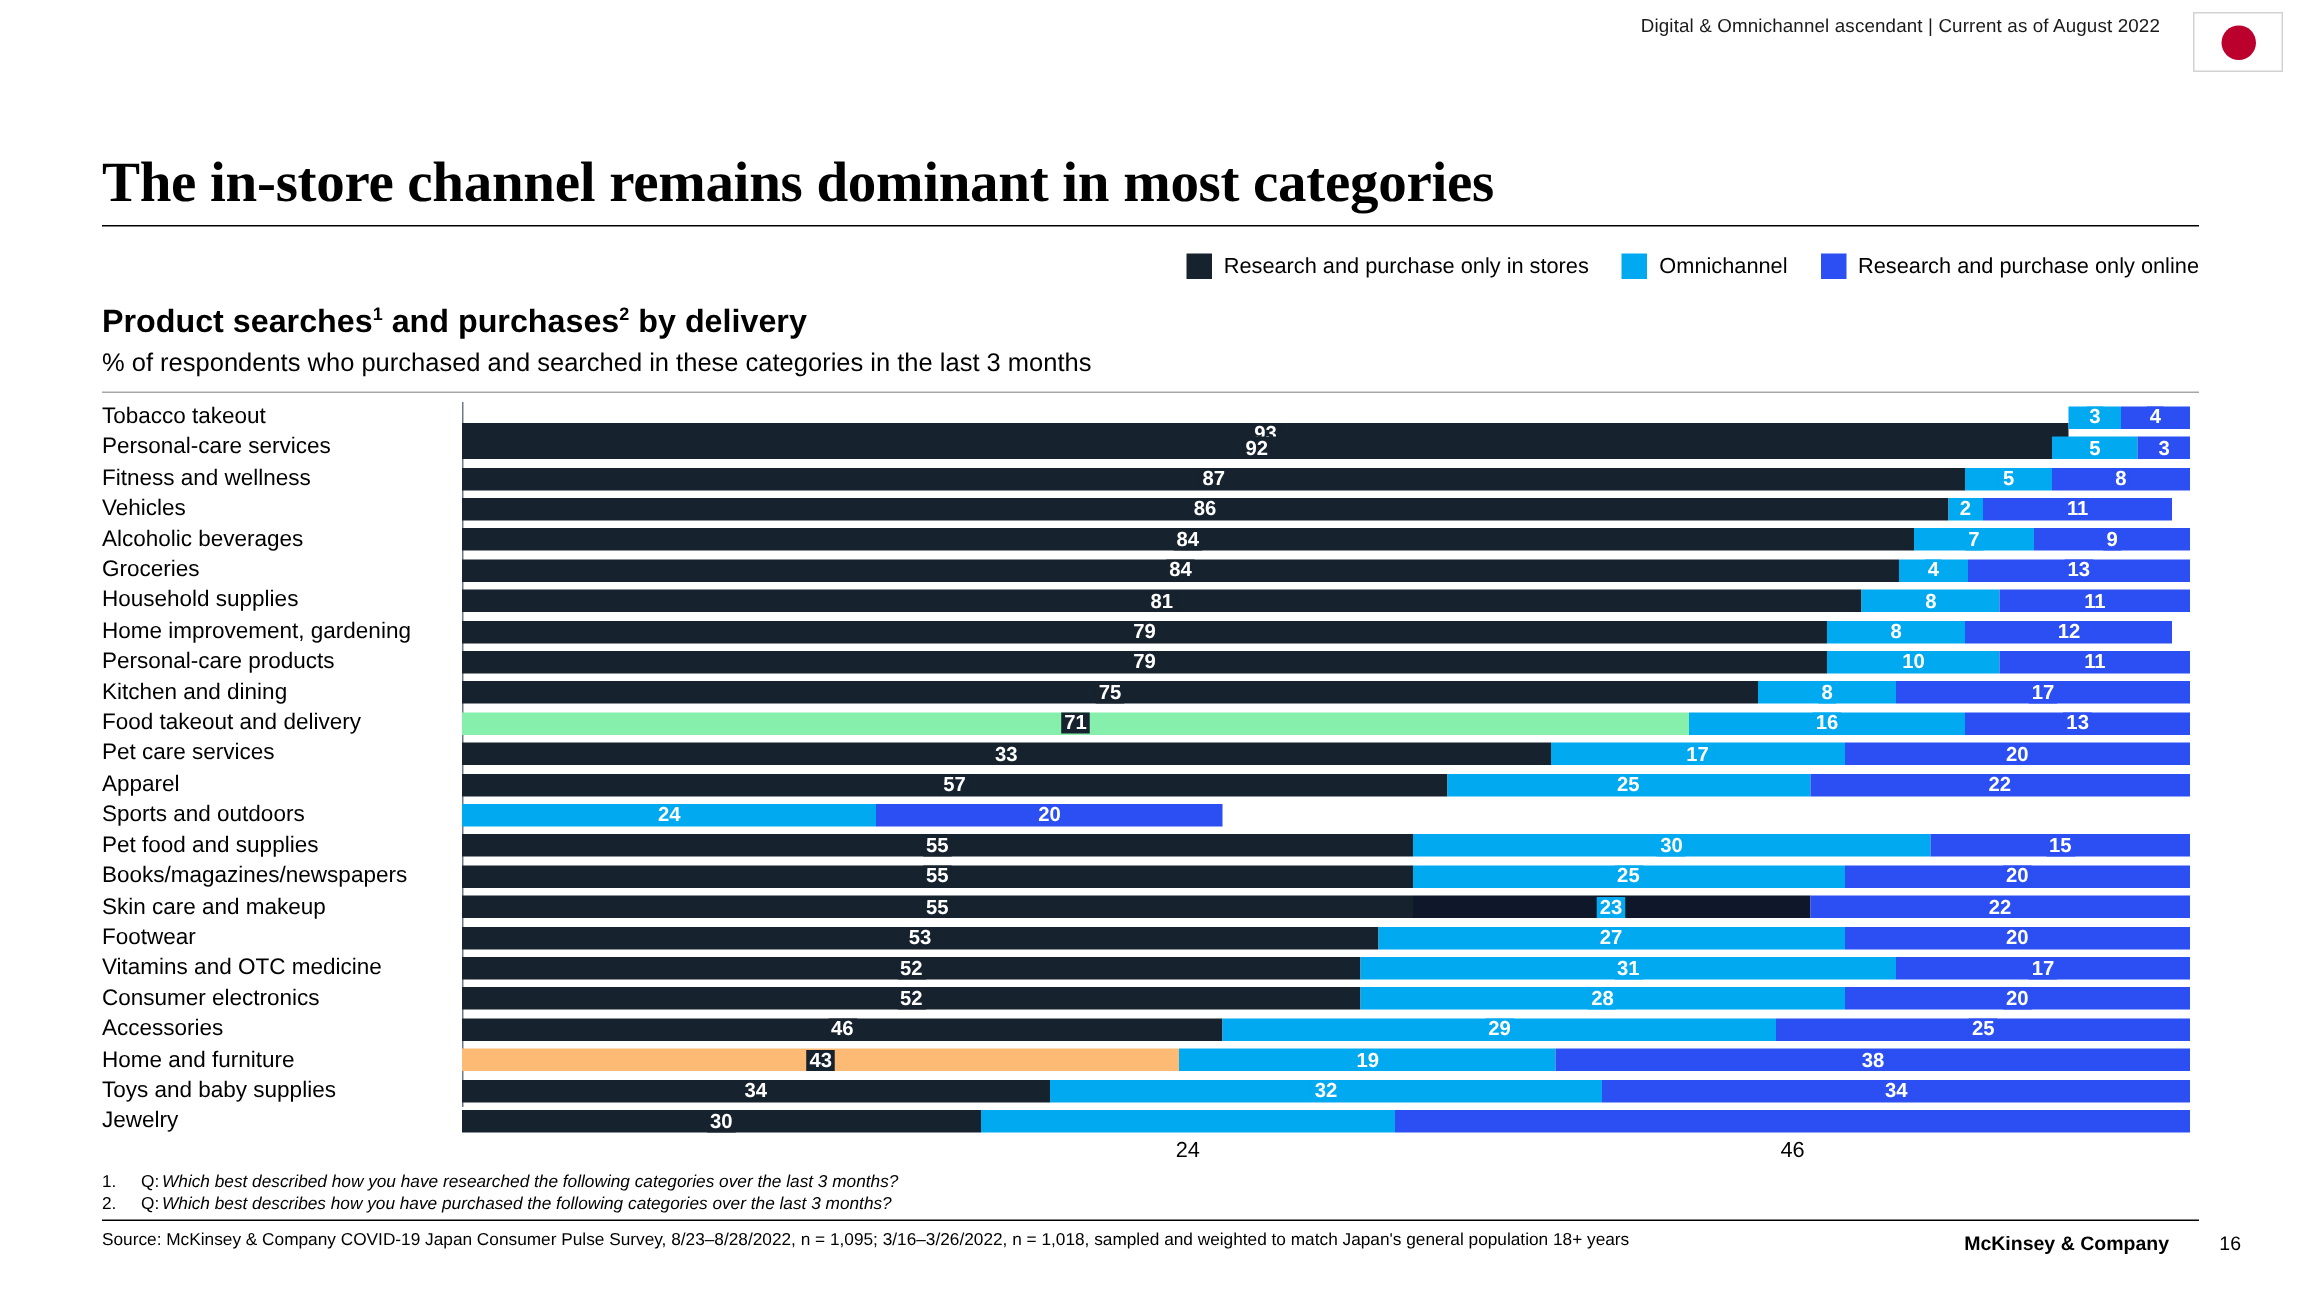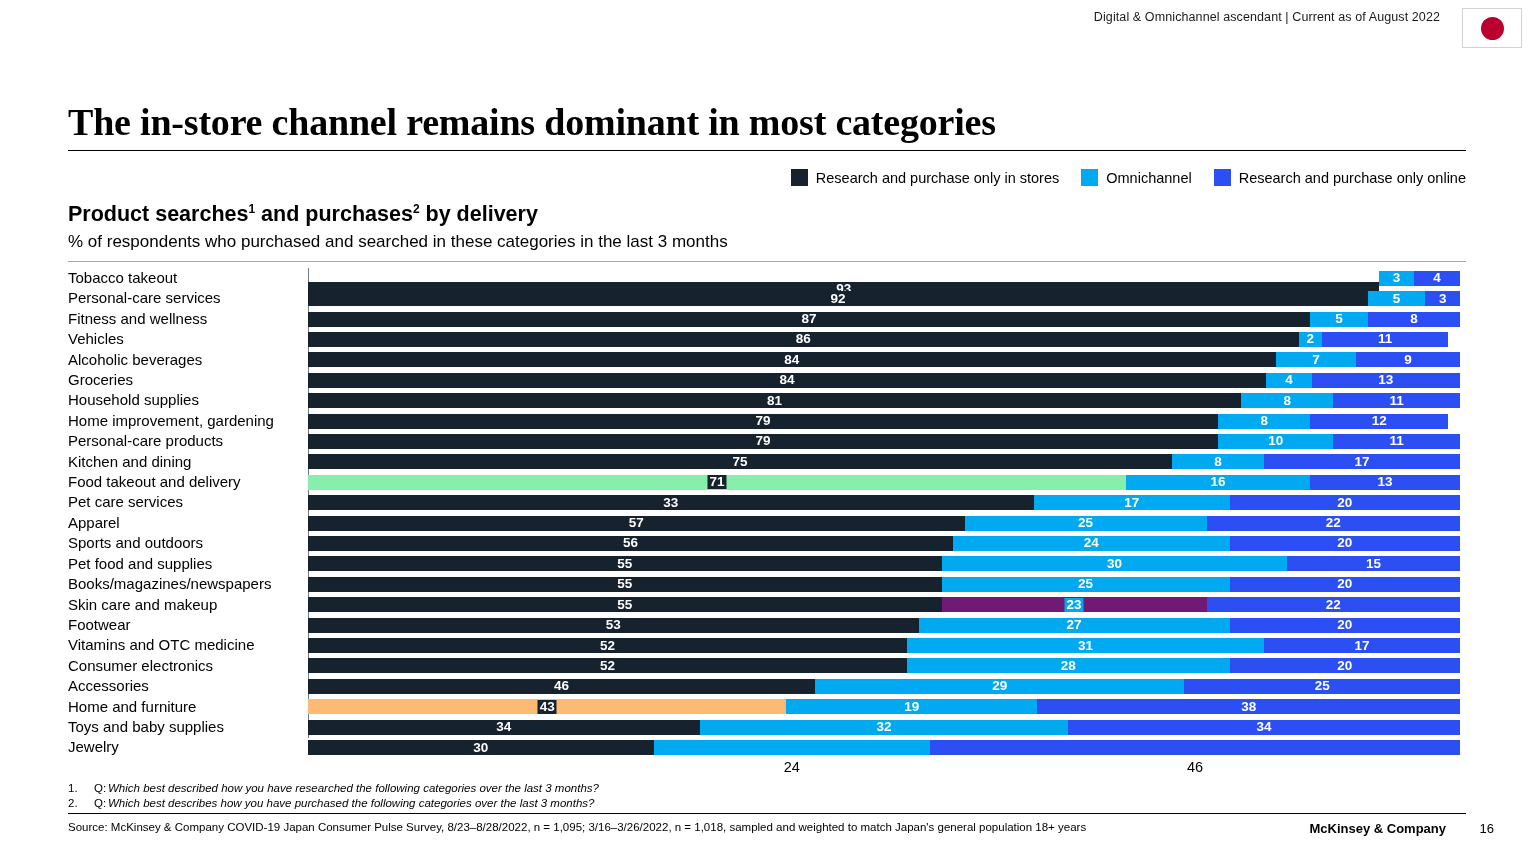--- a/index.html
+++ b/index.html
@@ -328,23 +328,20 @@
             <span class="seg-label">57</span>
           </div>
           <div class="seg omni" style="width: 241.92px; background: rgb(0, 169, 240);">
             <span class="seg-label">25</span>
           </div>
           <div class="seg online" style="width: 253.44px; background: rgb(43, 79, 242);">
             <span class="seg-label">22</span>
           </div>
         </div>
         <div class="row">
-          <div class="seg stores" style="width: 645.12px; background: rgb(22, 34, 46);">
-            <span class="seg-label">56</span>
-          </div>
           <div class="seg omni" style="width: 276.48px; background: rgb(0, 169, 240);">
             <span class="seg-label">24</span>
           </div>
           <div class="seg online" style="width: 230.4px; background: rgb(43, 79, 242);">
             <span class="seg-label">20</span>
           </div>
         </div>
         <div class="row">
           <div class="seg stores" style="width: 633.6px; background: rgb(22, 34, 46);">
             <span class="seg-label">55</span>
@@ -364,21 +361,21 @@
             <span class="seg-label">25</span>
           </div>
           <div class="seg online" style="width: 230.4px; background: rgb(43, 79, 242);">
             <span class="seg-label">20</span>
           </div>
         </div>
         <div class="row">
           <div class="seg stores" style="width: 633.6px; background: rgb(22, 34, 46);">
             <span class="seg-label">55</span>
           </div>
-          <div class="seg omni" style="width: 264.96px; background: #701a75;">
+          <div class="seg omni" style="width: 264.96px; background: #0f172a;">
             <span class="seg-label">23</span>
           </div>
           <div class="seg online" style="width: 253.44px; background: rgb(43, 79, 242);">
             <span class="seg-label">22</span>
           </div>
         </div>
         <div class="row">
           <div class="seg stores" style="width: 610.56px; background: rgb(22, 34, 46);">
             <span class="seg-label">53</span>
           </div>

